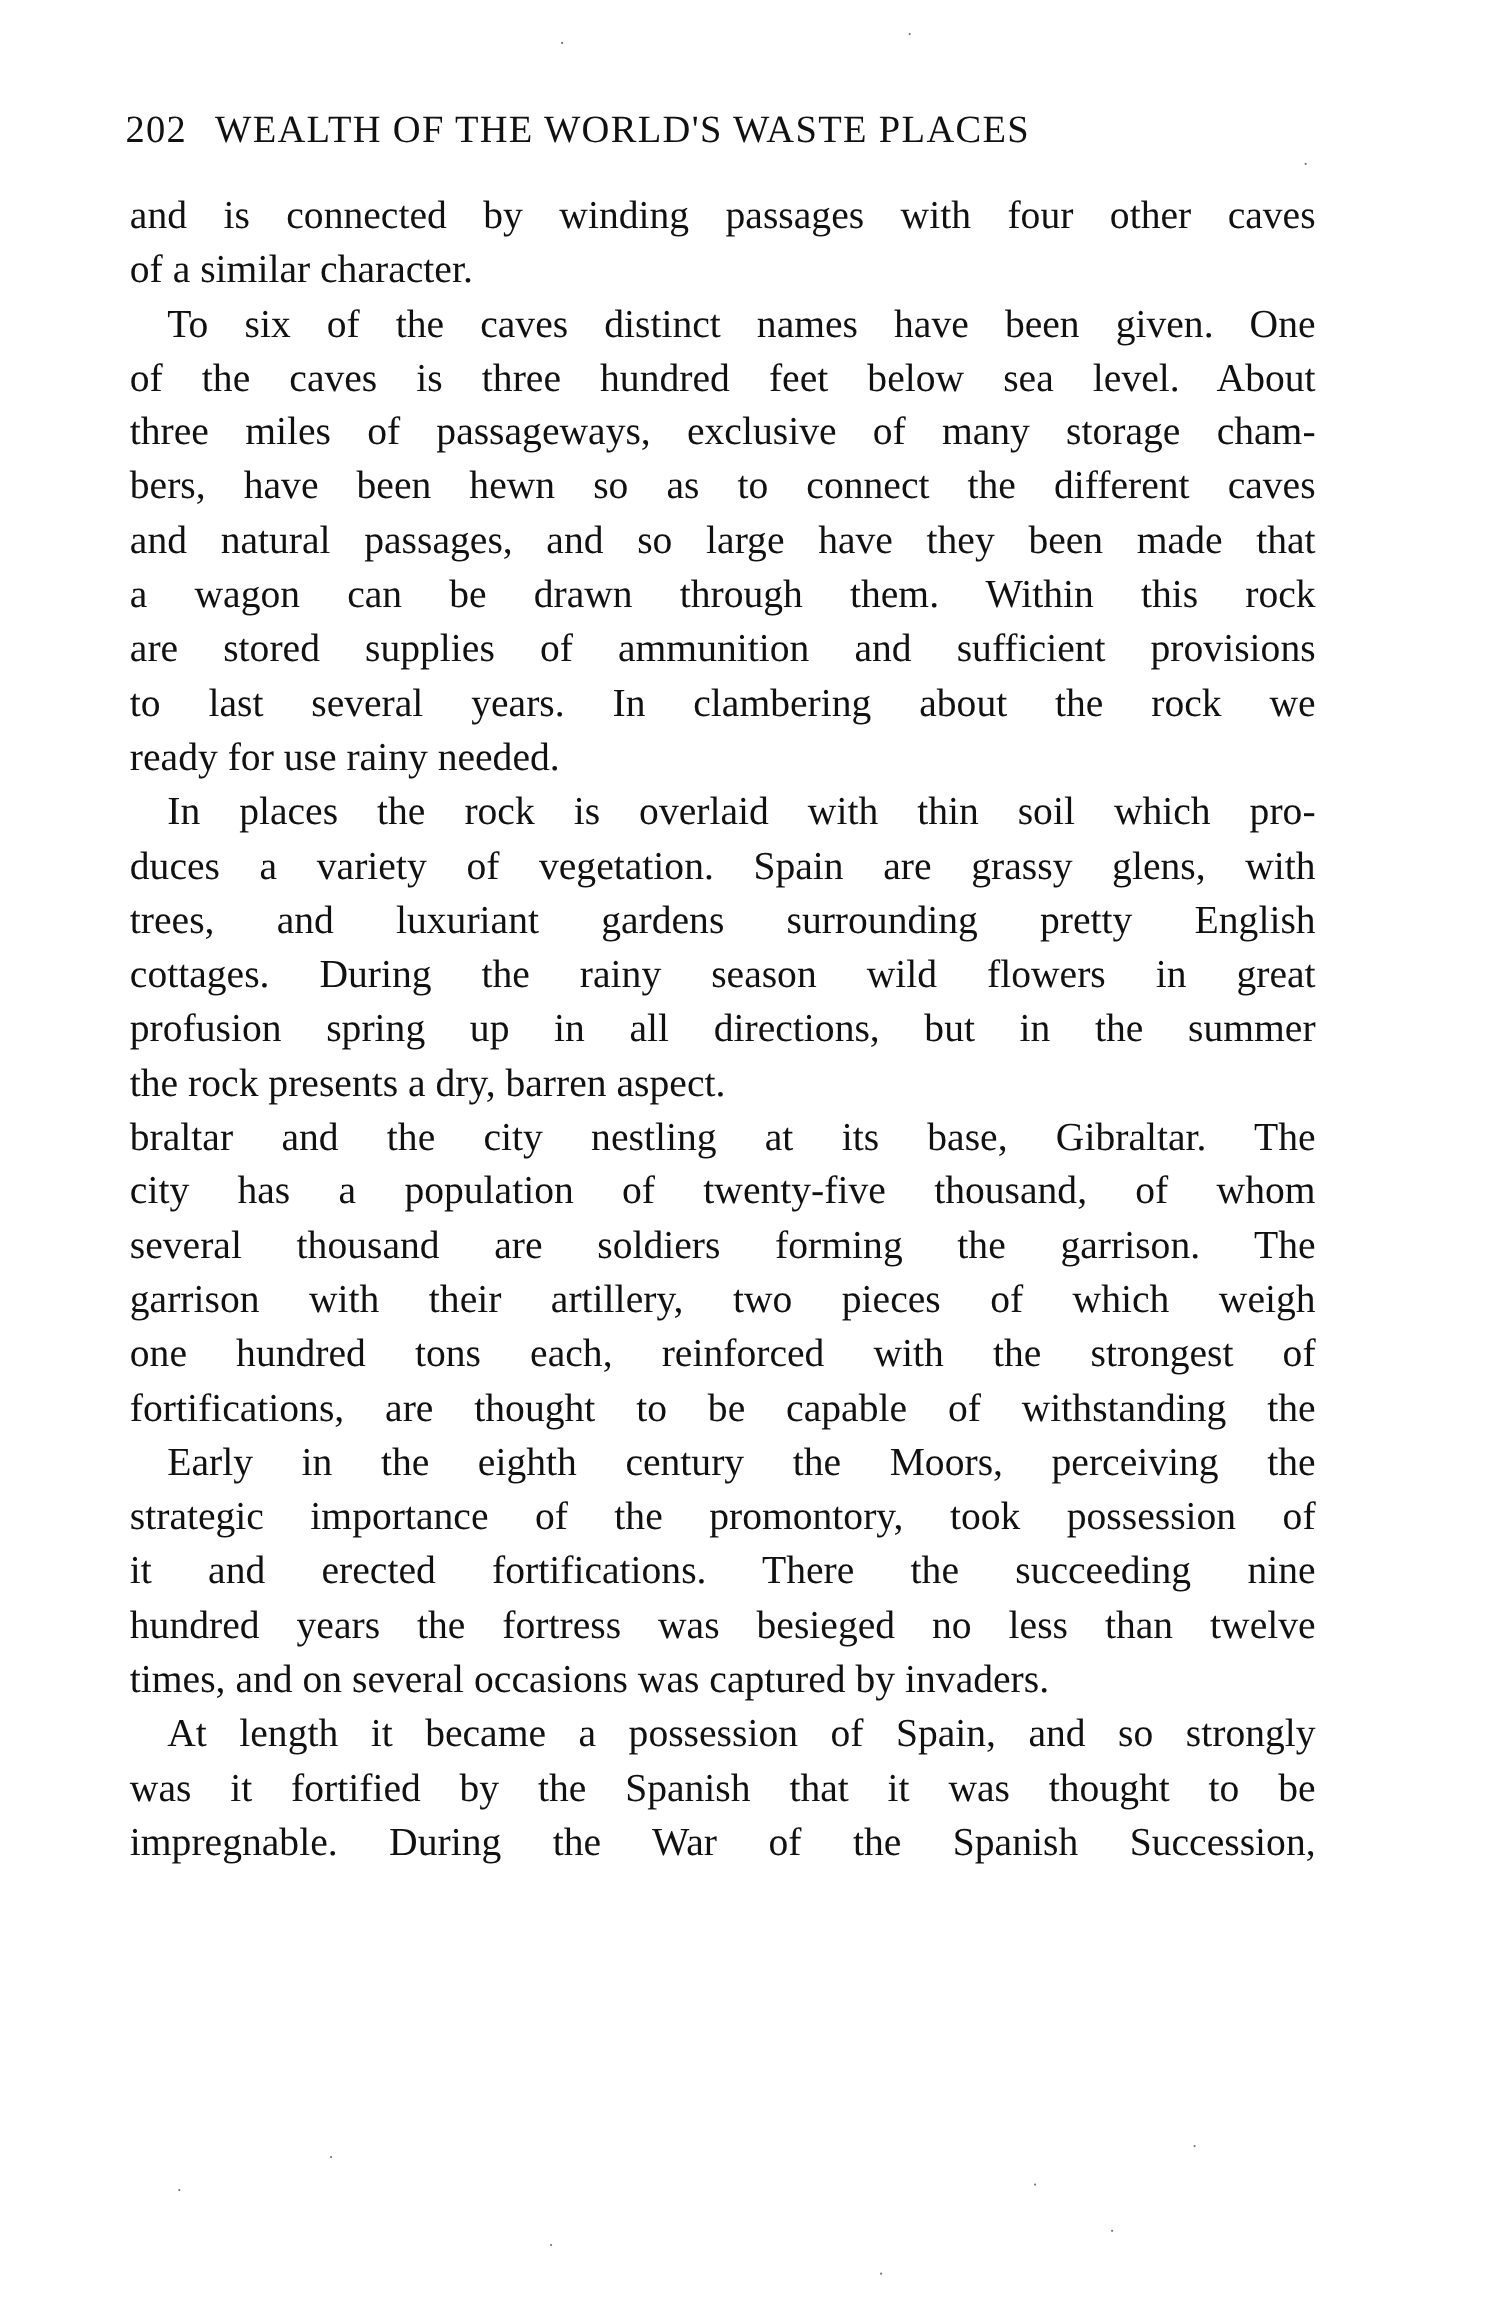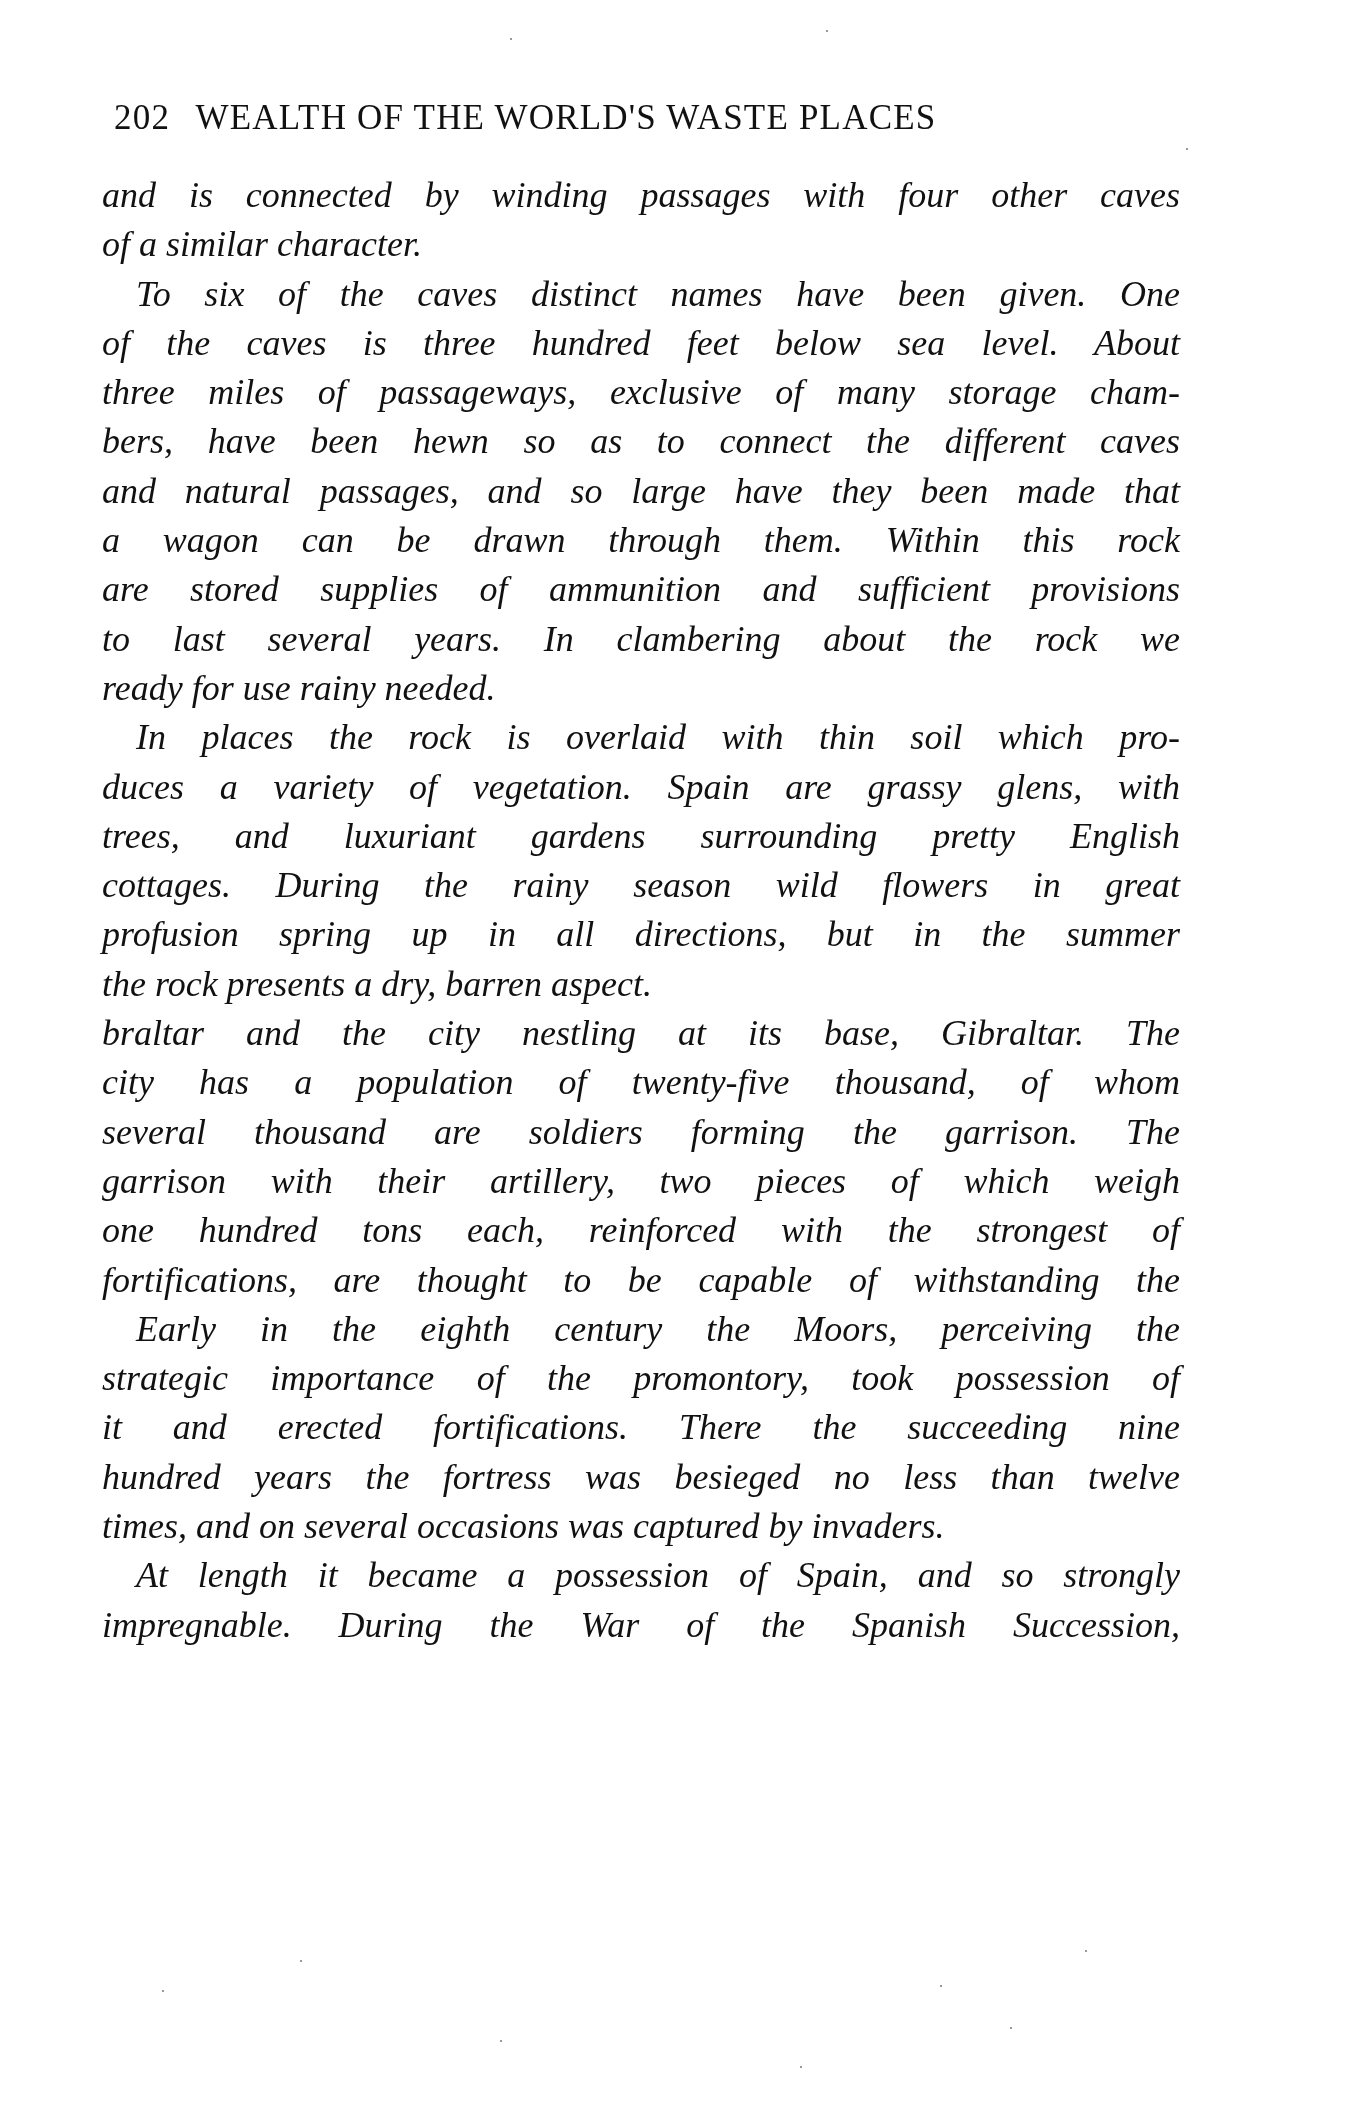--- a/index.html
+++ b/index.html
@@ -30,23 +30,22 @@
       line-height: 48px;
       letter-spacing: 1.2px;
       white-space: nowrap;
     }
     .running-head .folio {
       margin-right: 16px;
     }
     .body-text {
       position: absolute;
       top: 171px;
-      left: 0;
+      left: 16px;
       width: 1078px;
-      font-style: italic;
     }
     .line {
       display: block;
       height: 49.3px;
       line-height: 49.3px;
       font-size: 36px;
       white-space: nowrap;
       text-align: justify;
       text-align-last: justify;
     }
@@ -107,20 +106,21 @@
       </div>
       <div>
         <span class="line indent">Early in the eighth century the Moors, perceiving the</span>
         <span class="line">strategic importance of the promontory, took possession of</span>
         <span class="line">it and erected fortifications.  There the succeeding nine</span>
         <span class="line">hundred years the fortress was besieged no less than twelve</span>
         <span class="line last">times, and on several occasions was captured by invaders.</span>
       </div>
       <div>
         <span class="line indent">At length it became a possession of Spain, and so strongly</span>
+        <span class="line">was it fortified by the Spanish that it was thought to be</span>
         <span class="line">impregnable.  During the War of the Spanish Succession,</span>
       </div>
     </div>
 </div>
 
 <div class="speck" style="left:510px;top:38px;"></div>
 <div class="speck" style="left:826px;top:30px;"></div>
 <div class="speck" style="left:1186px;top:148px;"></div>
 <div class="speck" style="left:300px;top:1960px;"></div>
 <div class="speck" style="left:162px;top:1990px;"></div>

